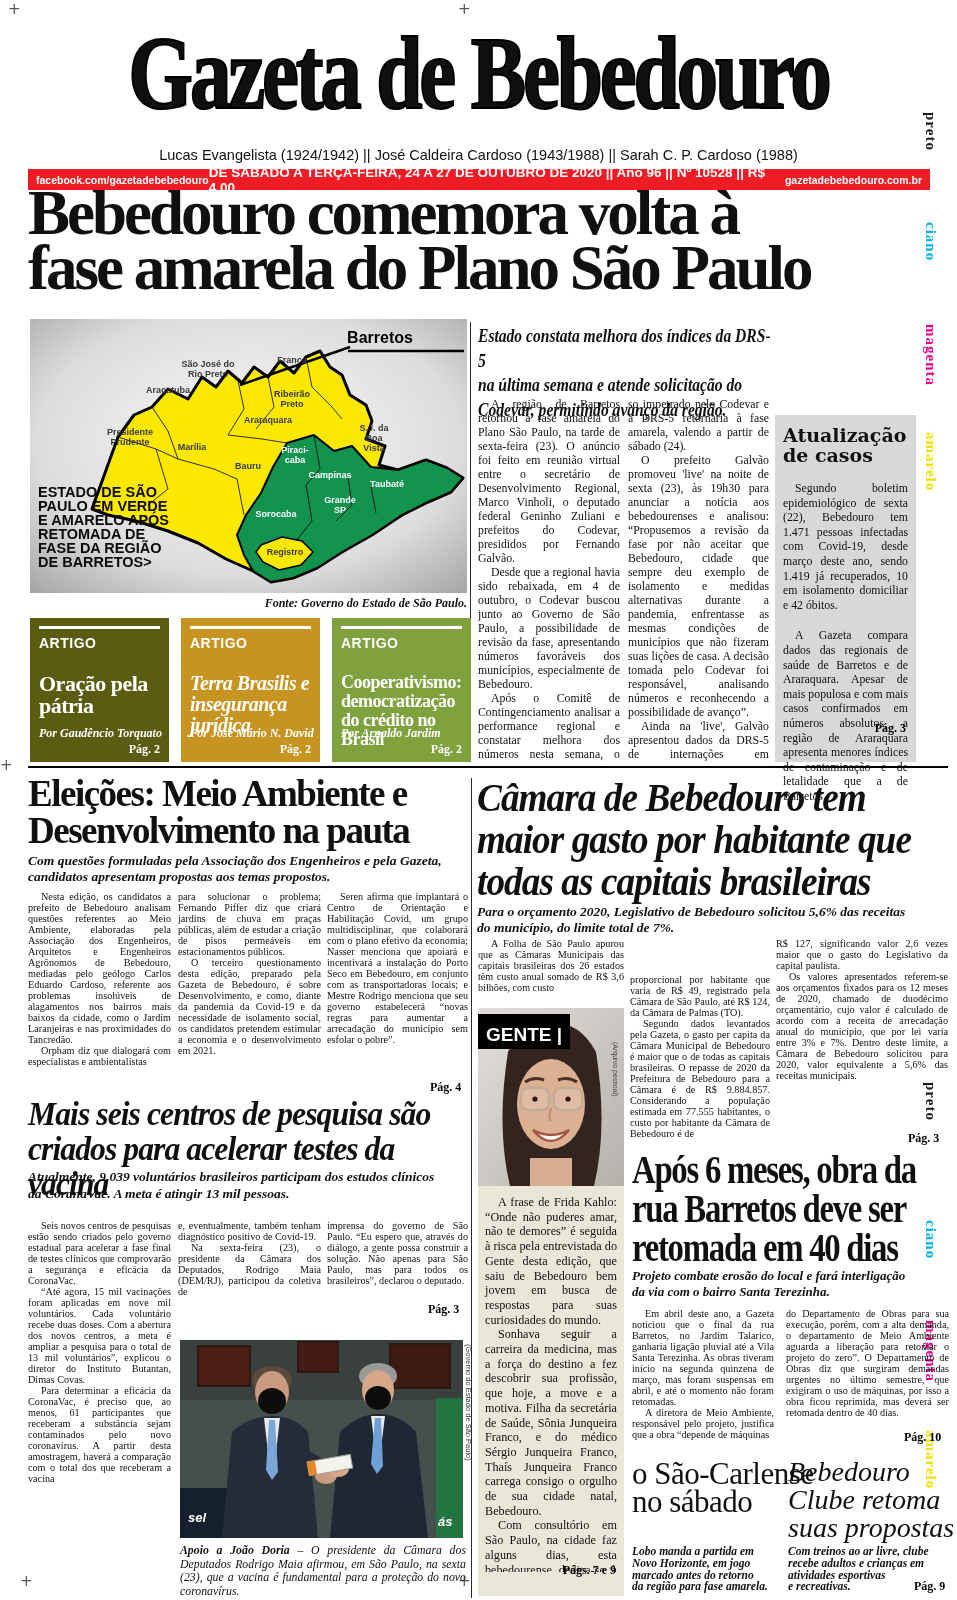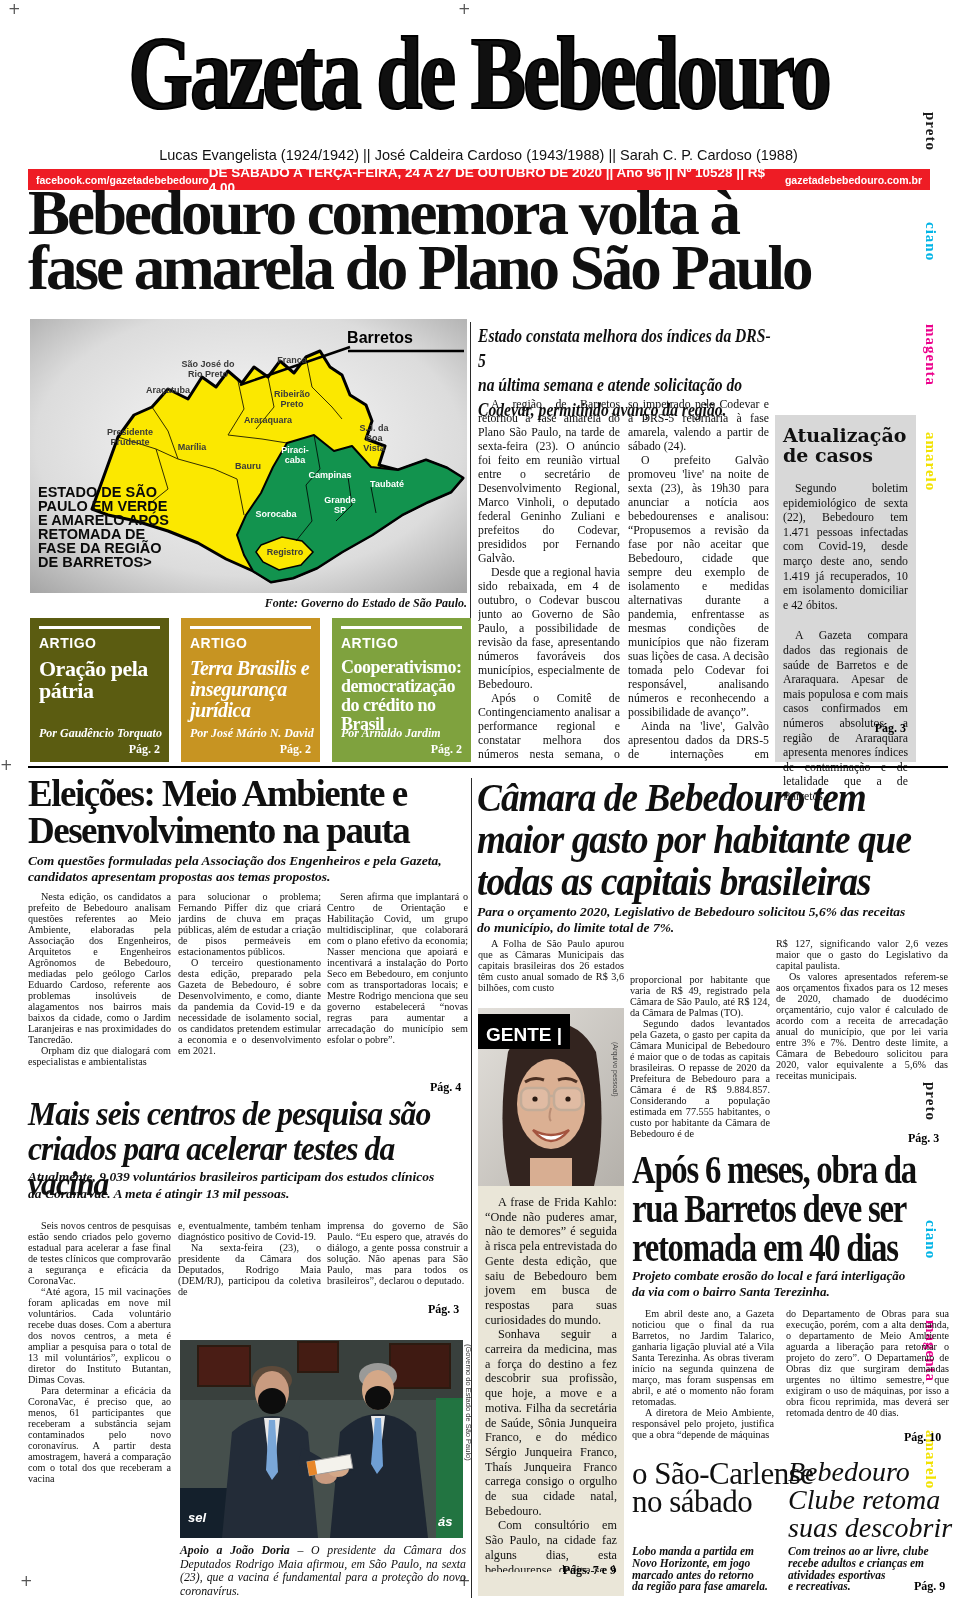--- a/index.html
+++ b/index.html
@@ -41,21 +41,21 @@
   #update-pg{position:absolute;right:10px;bottom:26px;}
   .pgref{font-family:Liberation Serif, serif;font-weight:bold;font-size:12px;color:#000;}
   .pgref-abs{position:absolute;}
   
   .artigo{position:absolute;top:618px;width:139px;height:144px;color:#fff;padding:8px 9px;
           box-sizing:border-box;}
   #art1{left:30px;background:#5b5c11;} #art2{left:181px;background:#c79422;}
   #art3{left:332px;background:#7fa23e;}
   .artigo .rule{height:3px;background:#fff;margin-bottom:6px;}
   .artigo .lbl{font:bold 14px "Liberation Sans",sans-serif;letter-spacing:.5px;}
-  .artigo .ttl{font-weight:bold;font-size:22px;line-height:22px;margin-top:7px;letter-spacing:-.5px;}
+  .artigo .ttl{font-weight:bold;font-size:22px;line-height:22px;margin-top:22px;letter-spacing:-.5px;}
   #art2 .ttl{font-style:italic;font-size:20px;line-height:21px;}
   #art3 .ttl{font-size:18px;line-height:19px;}
   .artigo .author{position:absolute;left:9px;bottom:21px;font:italic bold 12px "Liberation Serif",serif;}
   .artigo .pg{position:absolute;right:9px;bottom:5px;color:#fff;}
   
   .small-col{position:absolute;font-size:10.2px;line-height:11px;text-align:justify;overflow:hidden;}
   #ele-h{position:absolute;left:28px;top:775px;width:448px;font-weight:bold;font-size:37px;
          line-height:37px;letter-spacing:-1.5px;}
   #ele-deck{position:absolute;left:28px;top:853px;width:448px;font:italic bold 13.5px/16px "Liberation Serif",serif;}
   #ele-c1{left:28px;top:891px;width:143px;height:205px;}
@@ -419,21 +419,21 @@
   <div id="inter-deck">
     <div>Lobo manda a partida em</div>
     <div>Novo Horizonte, em jogo</div>
     <div>marcado antes do retorno</div>
     <div>da região para fase amarela.</div>
   </div>
 
   <div id="clube-h">
     <div>Bebedouro</div>
     <div>Clube retoma</div>
-    <div>suas descobrir</div>
+    <div>suas propostas</div>
   </div>
   <div id="clube-deck">
     <div>Com treinos ao ar livre, clube</div>
     <div>recebe adultos e crianças em</div>
     <div>atividades esportivas</div>
     <div>e recreativas.</div>
   </div>
   <span class="pgref pgref-abs" id="clube-pg">Pág. 9</span>
 
 </div>

